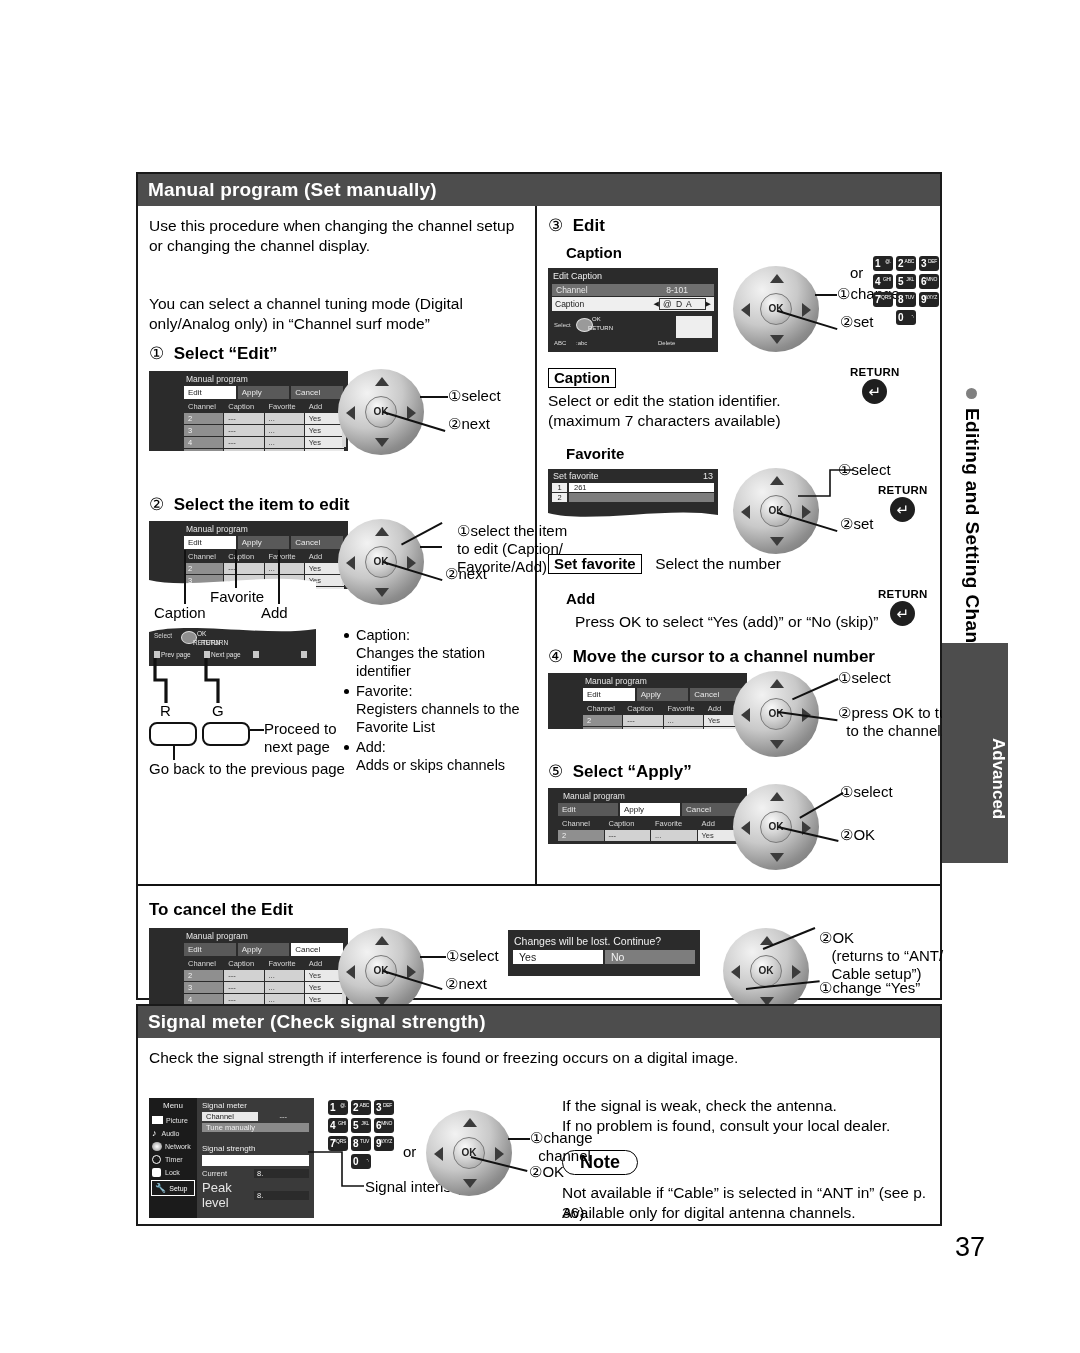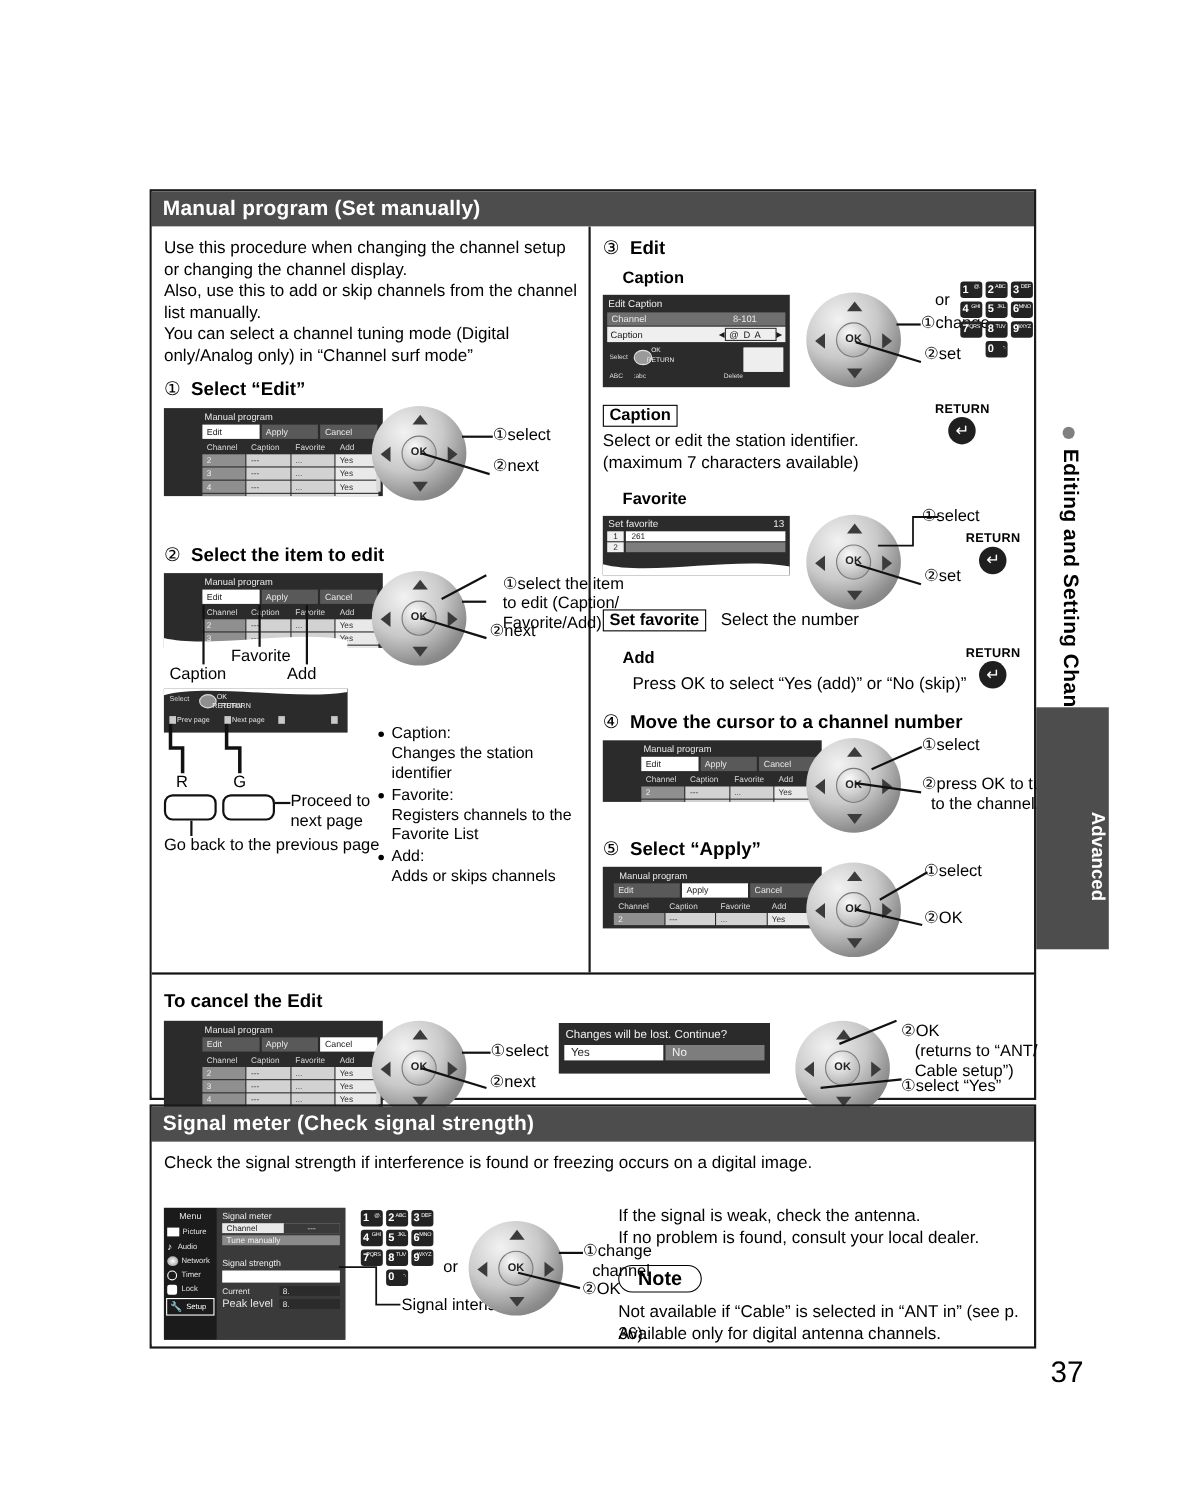--- a/index.html
+++ b/index.html
@@ -10,21 +10,21 @@
   .sec{position:absolute;border:2px solid #1a1a1a;box-sizing:border-box;}
   .sec-hd{background:#4d4d4d;color:#fff;font-weight:bold;font-size:19px;
           padding:5px 0 5px 10px;letter-spacing:.2px;}
   .sec-body{position:relative;background:#fff;}
 
   
   .p{font-size:15.5px;line-height:19.5px;}
   .step-h{font-size:17px;font-weight:bold;}
   .sub-h{font-size:15px;font-weight:bold;}
   .circ{font-size:17px;}
-  .small{font-size:14.5px;line-height:18px;margin-top:32px;}
+  .small{font-size:14.5px;line-height:18px;}
 
   
   .kw{display:inline-block;border:1.6px solid #000;padding:0px 5px;font-weight:bold;font-size:15px;line-height:18px;}
 
   
   .note{display:inline-block;border:1.6px solid #000;border-radius:14px;padding:1px 17px;font-weight:bold;font-size:18px;}
 
   
   .tv{background:#2b2b2b;position:relative;overflow:hidden;font-size:8px;color:#e9e9e9;padding-left:32px;}
   .tv .title{padding:3px 0 2px 5px;font-size:8.5px;color:#e8e8e8;}
@@ -97,21 +97,20 @@
   <div class="sec" style="left:136px;top:172px;width:806px;height:828px;">
     <div class="sec-hd">Manual program (Set manually)</div>
 
     <div class="sec-body" style="height:790px;">
 
       <div class="vdiv" style="left:397px;top:0;height:678px;"></div>
 
       <div class="ln" style="left:0;top:678px;width:802px;height:2px;"></div>
 
       <div class="p" style="position:absolute;left:11px;top:10px;width:380px;">Use this procedure when changing the channel setup or changing the channel display.</div>
-      <div class="p" style="position:absolute;left:11px;top:49px;width:380px;">Also, use this to add or skip channels from the channel list manually.</div>
       <div class="p" style="position:absolute;left:11px;top:88px;width:382px;">You can select a channel tuning mode (Digital only/Analog only) in “Channel surf mode”</div>
 
       <div style="position:absolute;left:11px;top:137px;">
         <span class="circ">①</span>
         <span class="step-h" style="margin-left:5px;">Select “Edit”</span>
       </div>
 
       <div class="tv" style="position:absolute;left:11px;top:165px;width:167px;height:80px;">
         <div class="title">Manual program</div>
         <div class="tabrow">
@@ -553,21 +552,21 @@
         <div class="ar dn"></div>
         <div class="ar lf"></div>
         <div class="ar rt"></div>
         <div class="hole">OK</div>
       </div>
       <div class="ln" style="left:625px;top:742px;width:56px;height:1.6px;transform:rotate(-22deg);transform-origin:left center;"></div>
       <div class="cl" style="left:681px;top:723px;">②OK
    (returns to “ANT/
    Cable setup”)</div>
       <div class="ln" style="left:608px;top:782px;width:74px;height:1.6px;transform:rotate(-6deg);transform-origin:left center;"></div>
-      <div class="cl" style="left:681px;top:773px;">①select “Yes”</div>
+      <div class="cl" style="left:681px;top:773px;">①change “Yes”</div>
     </div>
   </div>
 
   <div class="sec" style="left:136px;top:1004px;width:806px;height:222px;">
     <div class="sec-hd">Signal meter (Check signal strength)</div>
     <div class="sec-body" style="height:184px;">
       <div class="p" style="position:absolute;left:11px;top:10px;">Check the signal strength if interference is found or freezing occurs on a digital image.</div>
 
       <div class="dlg" style="position:absolute;left:11px;top:60px;width:165px;height:120px;">
 
@@ -606,21 +605,21 @@
             <span style="font-size:7.5px;flex:1;background:#3a3a3a;color:#ddd;text-align:center;">---</span>
           </div>
           <div style="margin:2px 5px 0 5px;background:#8a8a8a;font-size:7.5px;color:#f0f0f0;padding-left:4px;">Tune manually</div>
           <div style="font-size:8px;color:#eee;padding:12px 0 2px 5px;">Signal strength</div>
           <div style="margin:0 5px;height:11px;background:#fff;"></div>
           <div class="row" style="margin:3px 5px 0 5px;">
             <span style="font-size:7.5px;flex:1;color:#e6e6e6;">Current</span>
             <span style="font-size:7.5px;flex:1;background:#2b2b2b;color:#eee;padding-left:3px;">8.</span>
           </div>
           <div class="row" style="margin:2px 5px 0 5px;">
-            <span style="font-size:10px;flex:1;color:#e6e6e6;">Peak level</span>
+            <span style="font-size:13px;flex:1;color:#e6e6e6;">Peak level</span>
             <span style="font-size:7.5px;flex:1;background:#2b2b2b;color:#eee;padding-left:3px;">8.</span>
           </div>
         </div>
       </div>
 
       <svg width="80" height="50" style="position:absolute;left:168px;top:110px;">
         <path d="M2,4 L36,4 L36,38 L58,38" stroke="#111" stroke-width="1.6" fill="none"></path>
       </svg>
       <div class="cl" style="left:227px;top:140px;">Signal intensity</div>
 

